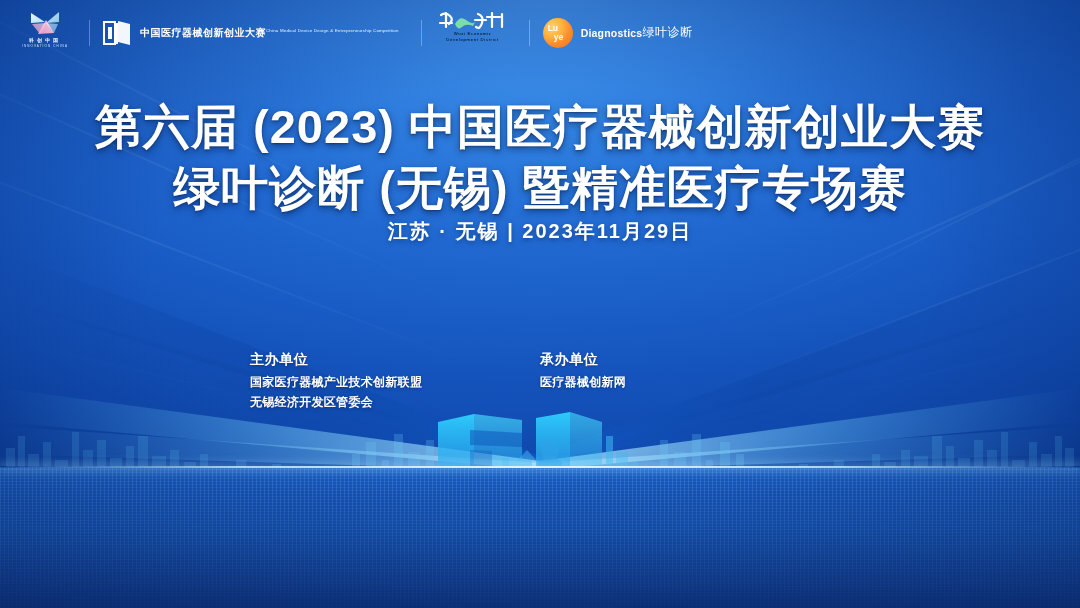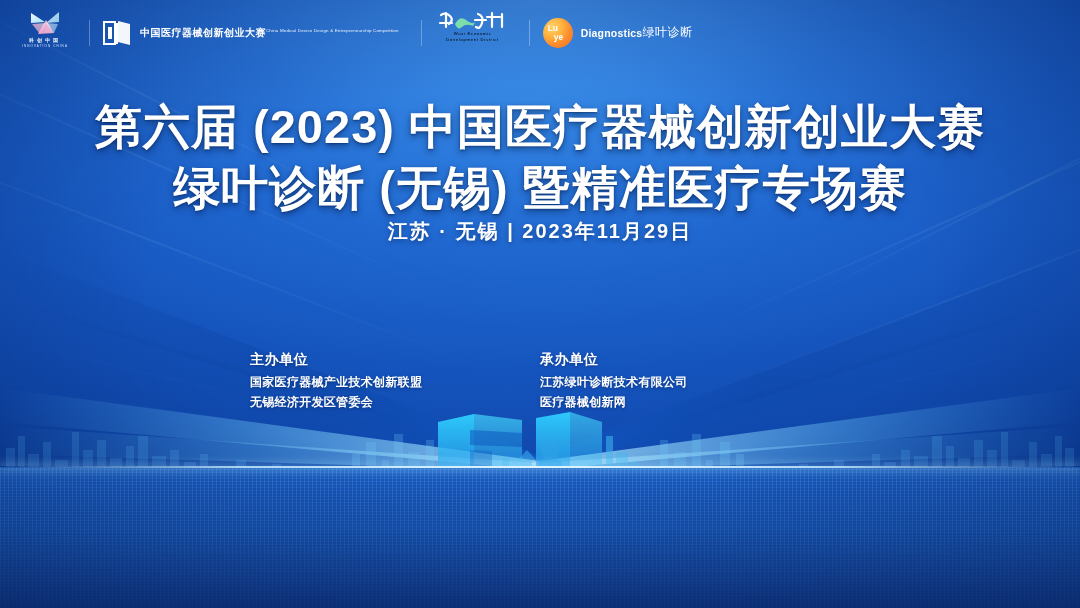--- a/index.html
+++ b/index.html
@@ -347,18 +347,17 @@
   </div>
 
   <div class="orgs">
     <div class="org-col">
       <div class="org-head">主办单位</div>
       <div class="org-item">国家医疗器械产业技术创新联盟</div>
       <div class="org-item">无锡经济开发区管委会</div>
     </div>
     <div class="org-col right">
       <div class="org-head">承办单位</div>
-      <div class="org-item">江苏绿叶诊断技术有限公司</div>
       <div class="org-item">医疗器械创新网</div>
     </div>
   </div>
 
 </div>
 
 </body></html>

